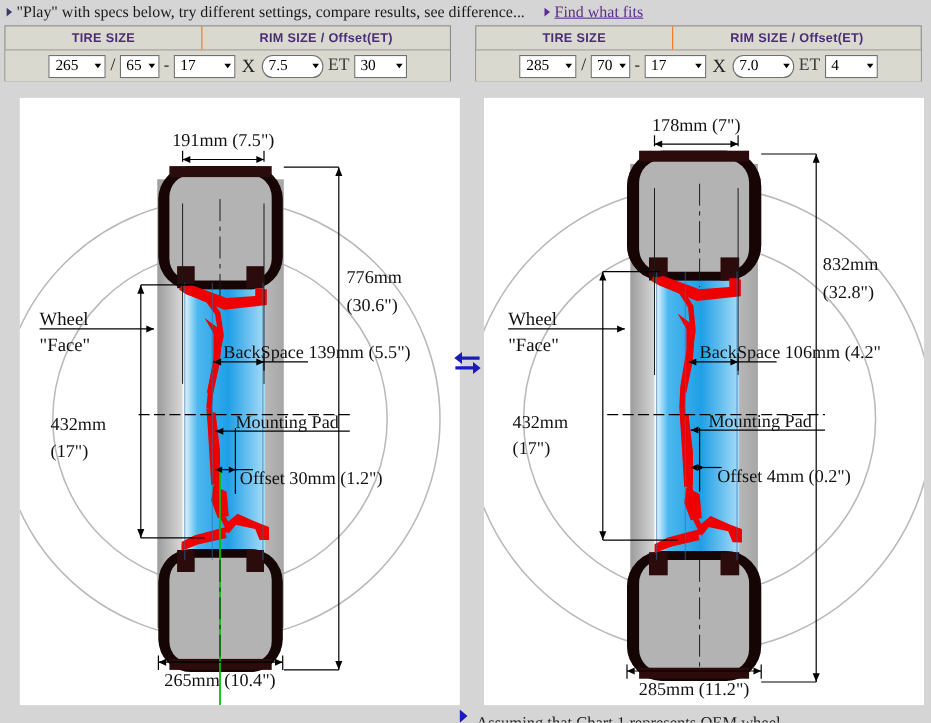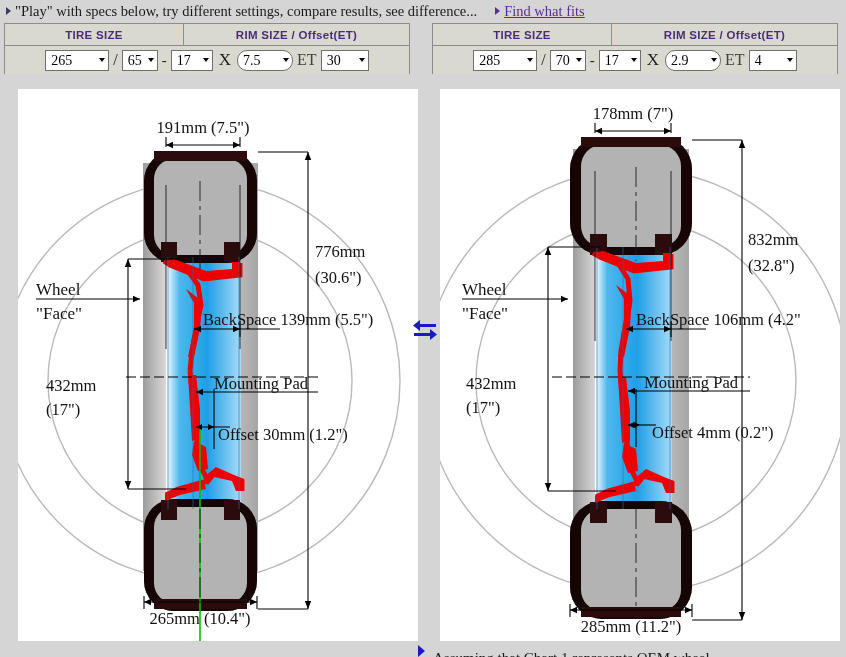--- a/index.html
+++ b/index.html
@@ -66,23 +66,23 @@
     font-family: "Liberation Serif", serif; font-size: 14px; color: #000;
     padding: 0 3px 0 5px; cursor: pointer;
   }
   .sel .v { line-height: 19px; }
   .sel .caret {
     width: 0; height: 0; margin-left: 5px;
     border-left: 3.5px solid transparent;
     border-right: 3.5px solid transparent;
     border-top: 4.5px solid #000;
   }
-  .sel.w-width { width: 64px; }
+  .sel.w-width { width: 52px; }
   .sel.w-ratio { width: 36px; }
-  .sel.w-dia   { width: 42px; }
+  .sel.w-dia   { width: 56px; }
   .sel.w-rim   { width: 56px; border-radius: 10px; }
   .sel.w-et    { width: 48px; }
   .sep { font-size: 15px; color: #222; padding: 0 2px; }
   .sep.slash { font-size: 16px; }
   .sep.x { font-size: 17px; font-family: "Liberation Serif", serif; padding: 0 4px; }
   .sep.et { font-size: 16px; color: #404040; padding: 0 2px; }
 
   
   .panel {
     position: absolute; top: 89px;
@@ -177,21 +177,21 @@
         <span class="v">70</span>
         <span class="caret"></span>
       </span>
       <span class="sep">-</span>
       <span class="sel w-dia">
         <span class="v">17</span>
         <span class="caret"></span>
       </span>
       <span class="sep x">X</span>
       <span class="sel w-rim">
-        <span class="v">2.9</span>
+        <span class="v">7.0</span>
         <span class="caret"></span>
       </span>
       <span class="sep et">ET</span>
       <span class="sel w-et">
         <span class="v">4</span>
         <span class="caret"></span>
       </span>
     </div>
   </div>
 

